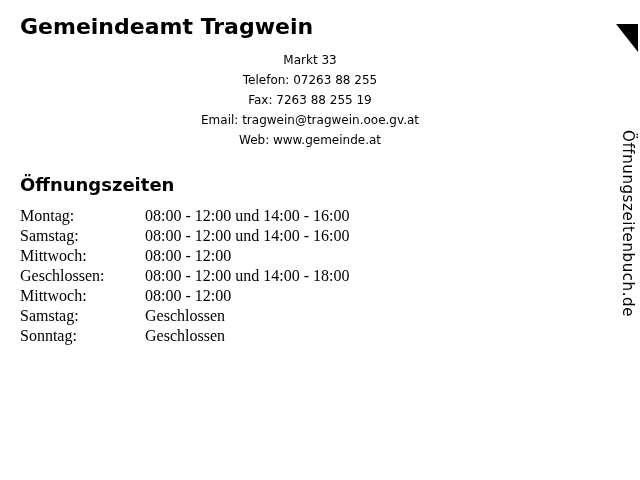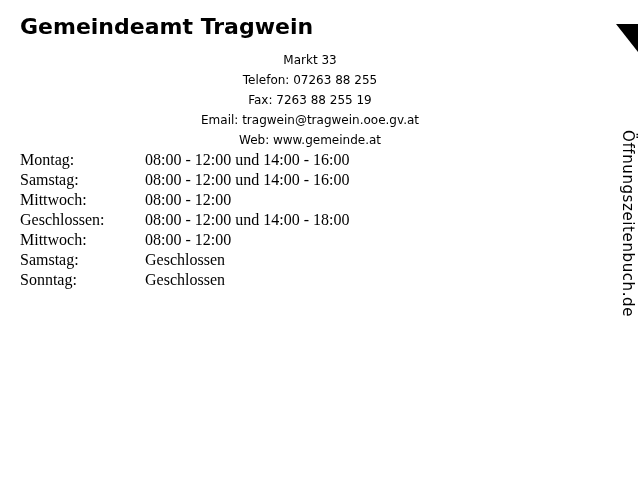--- a/index.html
+++ b/index.html
@@ -78,20 +78,21 @@
   <h1 class="title">Gemeindeamt Tragwein</h1>
 
   <div class="info-block">
     <div class="info-line">Markt 33</div>
     <div class="info-line">Telefon: 07263 88 255</div>
     <div class="info-line">Fax: 7263 88 255 19</div>
     <div class="info-line">Email: tragwein@tragwein.ooe.gv.at</div>
     <div class="info-line">Web: www.gemeinde.at</div>
   </div>
 
+  <h2 class="hours-heading">Öffnungszeiten</h2>
 
   <div class="hours-table">
     <div class="hours-row">
       <span class="day-cell">Montag:</span>
       <span class="time-cell">08:00 - 12:00 und 14:00 - 16:00</span>
     </div>
     <div class="hours-row">
       <span class="day-cell">Samstag:</span>
       <span class="time-cell">08:00 - 12:00 und 14:00 - 16:00</span>
     </div>

